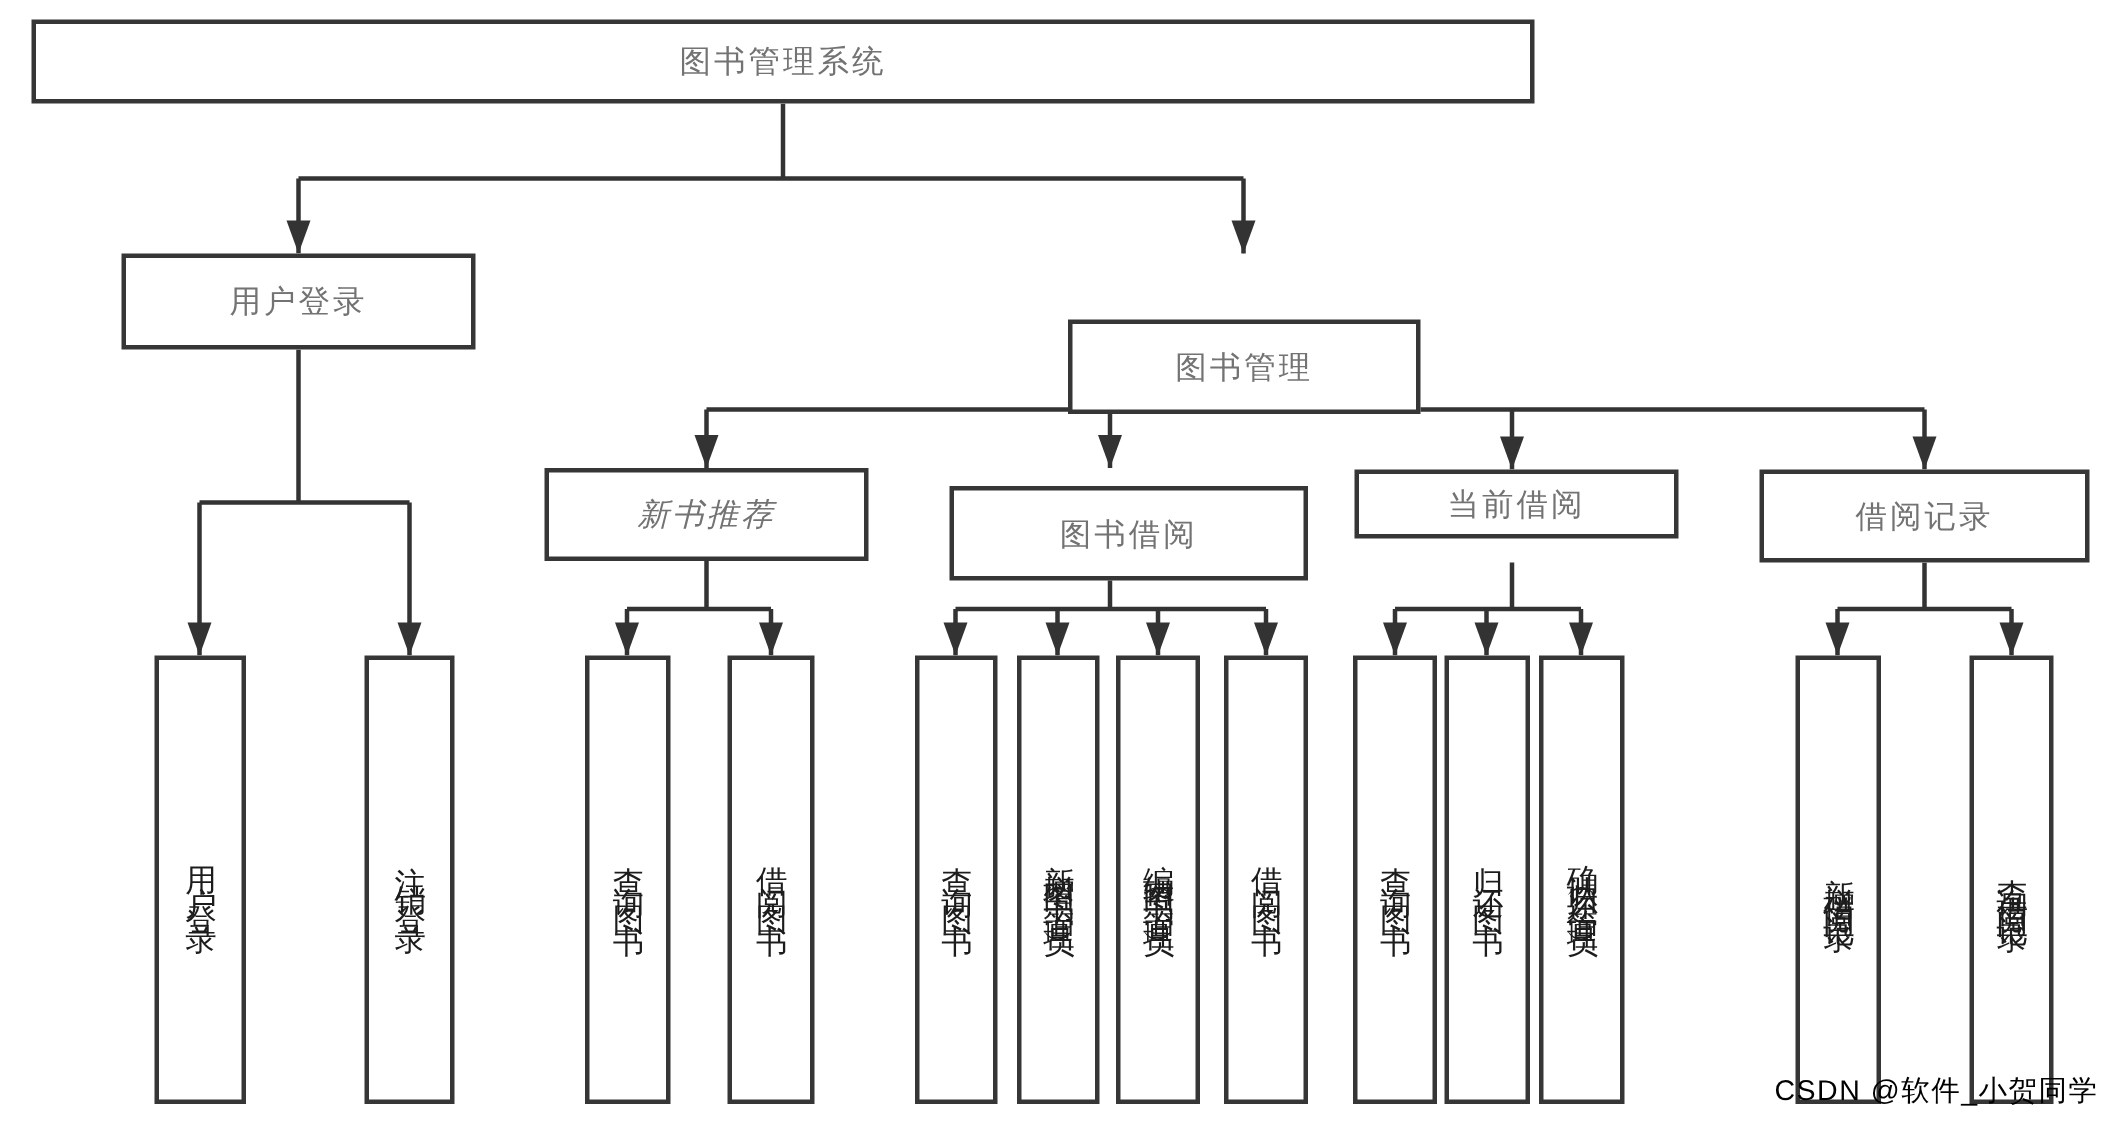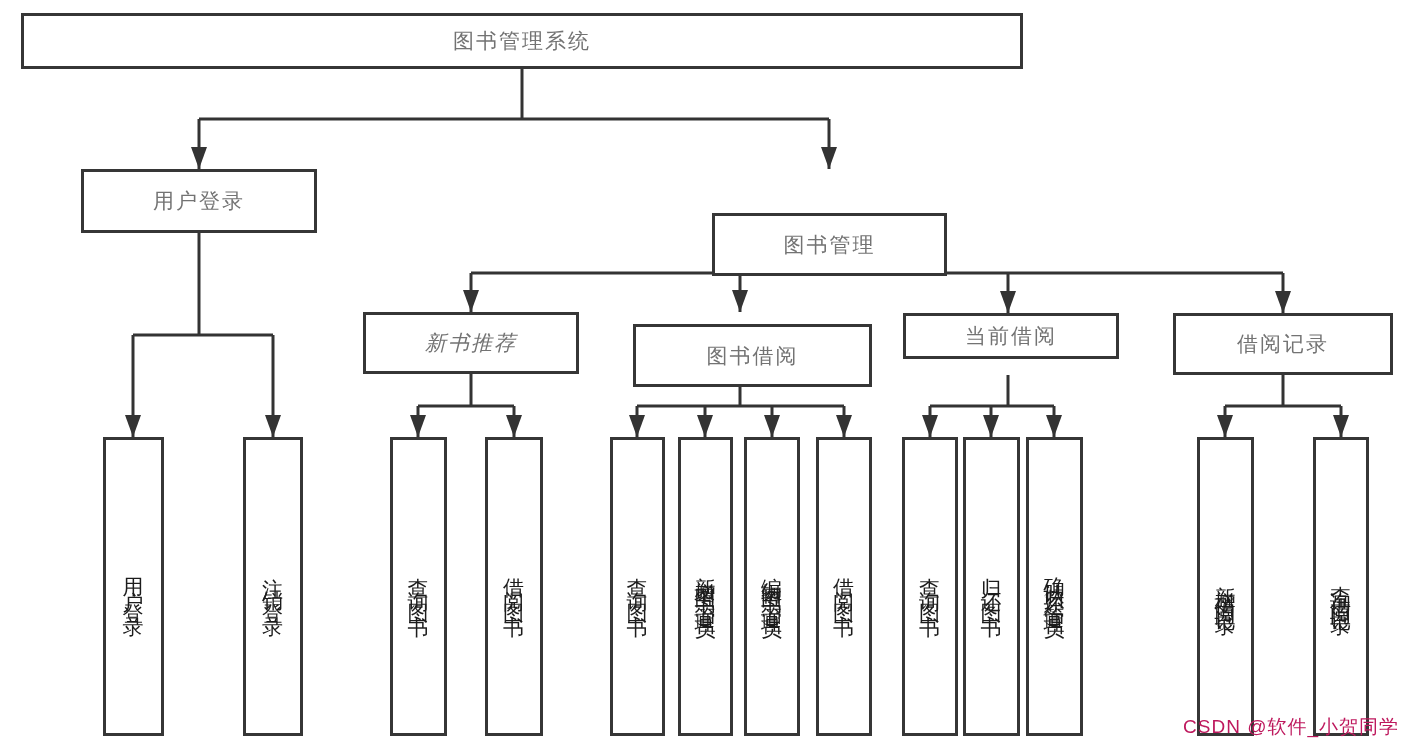--- a/index.html
+++ b/index.html
@@ -37,21 +37,21 @@
     line-height:1;
     z-index:2;
     overflow:hidden;
   }
   .leaf.long{letter-spacing:6px;}
   #watermark{
     position:absolute;
     right:6px;top:714px;
     font-size:19px;
     letter-spacing:1px;
-    color:#be185d;
+    color:#000000;
     z-index:3;
   }
 </style>
 </head>
 <body>
 
 <div id="stage">
 
   <svg id="wires" viewBox="0 0 1405 747" xmlns="http://www.w3.org/2000/svg">
     <defs>

